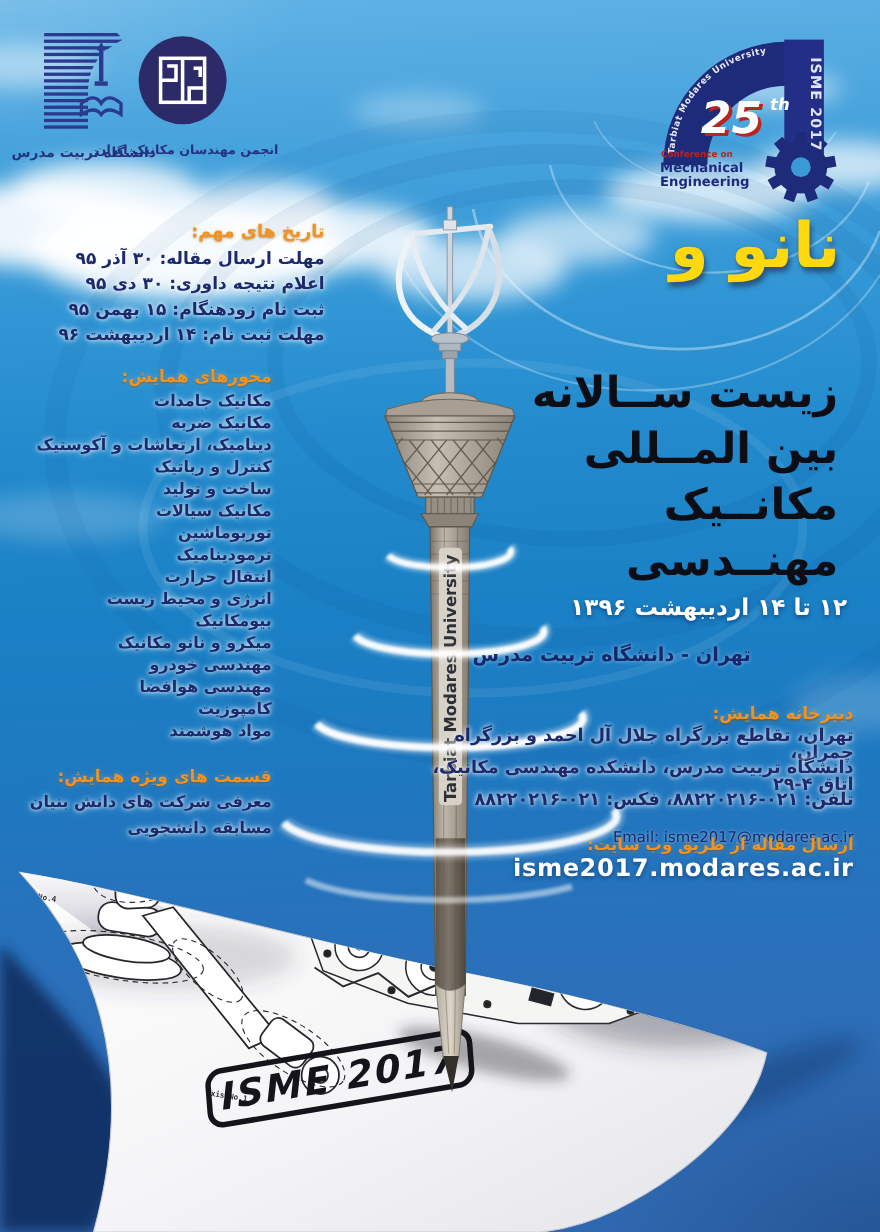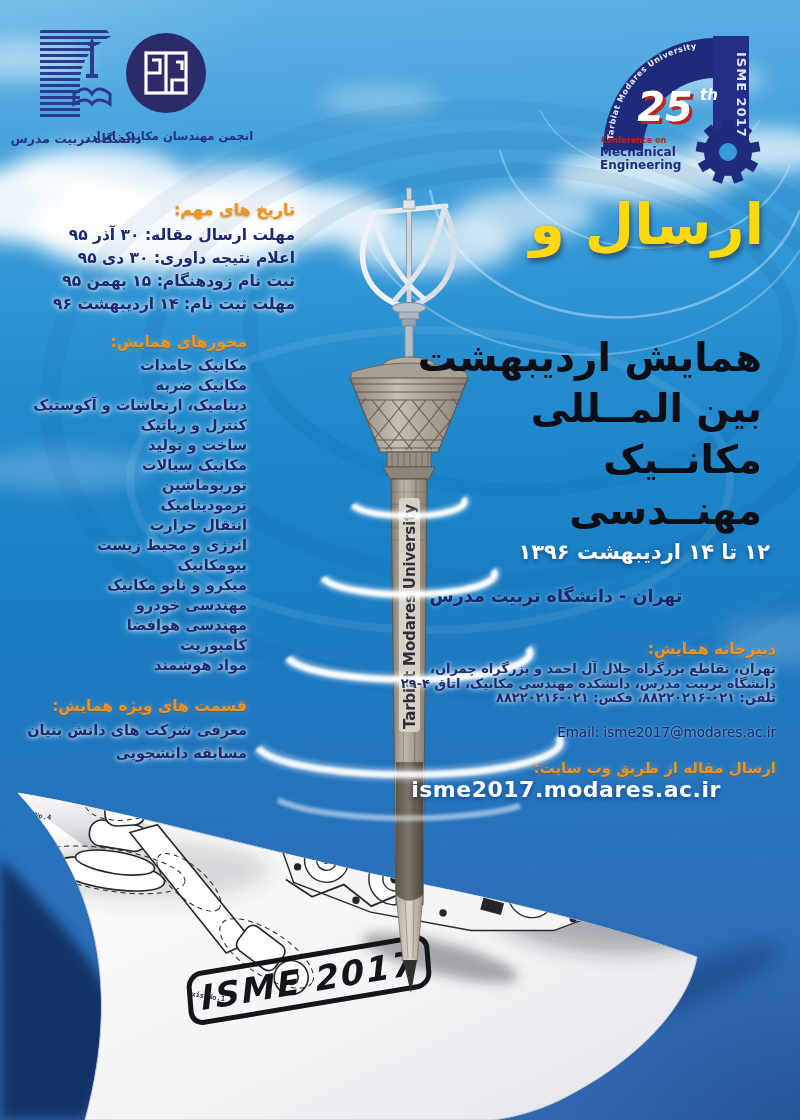--- a/index.html
+++ b/index.html
@@ -26,27 +26,27 @@
   #special .sec-h{margin-bottom:4px;font-size:15.5px;}
   #title-yellow{top:188px;right:36px;width:480px;color:#ffd80e;font-weight:bold;font-size:57px;line-height:72px;
      text-shadow:2px 4px 5px rgba(25,25,50,.5),0 0 2px rgba(120,80,0,.4);letter-spacing:1px;}
   #title-black{top:332px;right:38px;width:520px;color:#0d0d15;font-weight:bold;font-size:39px;line-height:51px;}
   #event-date{top:540px;right:30px;width:400px;color:#ffffff;font-weight:bold;font-size:21px;
      text-shadow:0 2px 4px rgba(10,45,95,.65);}
   #event-venue{top:586px;right:44px;width:400px;color:#16266b;font-weight:bold;font-size:17.5px;
      text-shadow:0 0 4px rgba(255,255,255,.5);text-align:center;}
   #secretariat{top:640px;right:24px;width:420px;}
   #secretariat .sec-h{font-size:15.5px;margin-bottom:4px;text-align:right;}
-  #secretariat .item{font-size:13px;line-height:14.5px;}
+  #secretariat .item{font-size:16px;line-height:14.5px;}
   #secretariat .email{font-size:13.5px;line-height:17px;color:#16266b;font-weight:normal;direction:ltr;
      text-shadow:0 0 3px rgba(255,255,255,.6);margin-top:18px;}
   #website{top:759px;right:24px;width:420px;}
   #website .sec-h{font-size:15px;}
   #website .url{direction:ltr;color:#ffffff;font-weight:bold;font-size:22px;letter-spacing:.5px;
-     text-shadow:0 2px 4px rgba(10,45,95,.6);text-align:center;}
+     text-shadow:0 2px 4px rgba(10,45,95,.6);}
   #stamp{position:absolute;z-index:4;left:186px;top:953px;width:236px;height:44px;
      border:5px solid #14141a;border-radius:15px;transform:rotate(-9.5deg) skewX(-5deg);
      display:flex;align-items:center;justify-content:center;}
   #stamp .stamp-text{font-size:34px;font-weight:bold;font-style:italic;color:#14141a;letter-spacing:2px;
      font-family:"DejaVu Sans","Liberation Sans",sans-serif;}
 </style>
 </head>
 <body>
 
 <div id="poster">
@@ -389,25 +389,25 @@
 
   <div id="special" class="txt rtl">
     <div class="sec-h">قسمت های ویژه همایش:</div>
     <div class="navyline list">
         <div class="item">معرفی شرکت های دانش بنیان</div>
         <div class="item">مسابقه دانشجویی</div>
       </div>
   </div>
 
   <div id="title-yellow" class="txt rtl">
-    <div>ارسال و</div>
+    <div>نانو و</div>
   </div>
 
   <div id="title-black" class="txt rtl">
-    <div>همایش اردیبهشت</div>
+    <div>زیست ســالانه</div>
     <div>بین المــللی</div>
     <div>مکانــیک</div>
     <div>مهنــدسی</div>
   </div>
 
   <div id="event-date" class="txt rtl">۱۲ تا ۱۴ اردیبهشت ۱۳۹۶</div>
   <div id="event-venue" class="txt rtl">تهران - دانشگاه تربیت مدرس</div>
 
   <div id="secretariat" class="txt rtl">
     <div class="sec-h">دبیرخانه همایش:</div>

